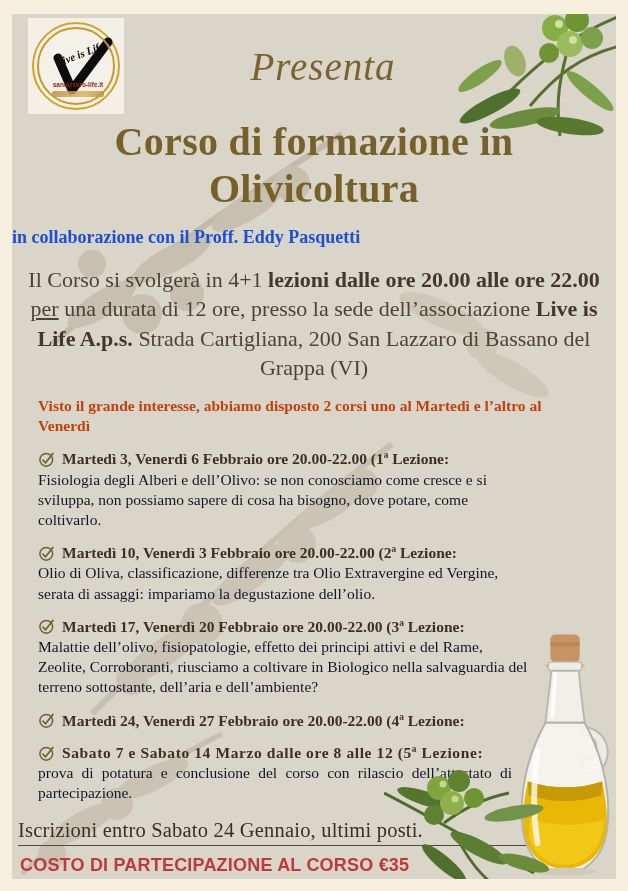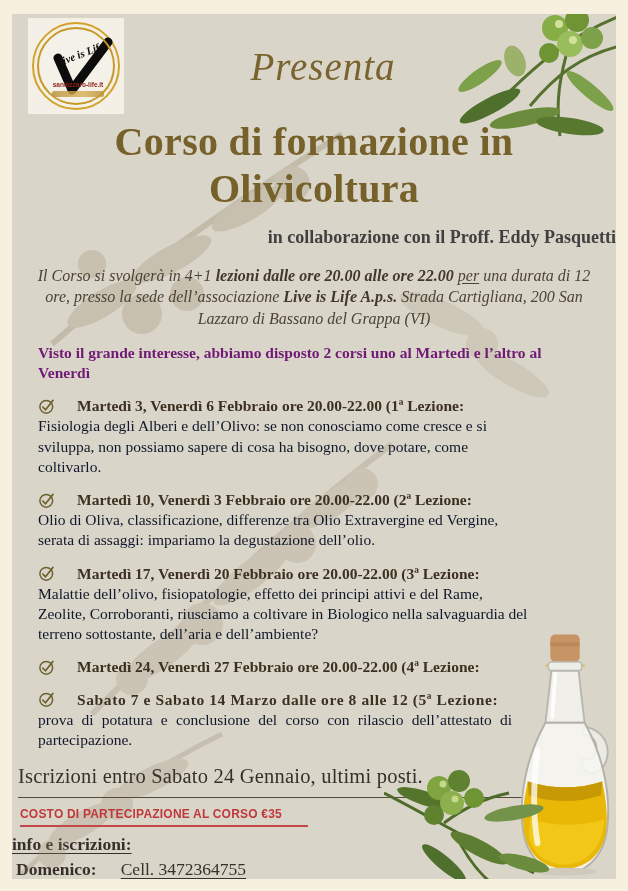--- a/index.html
+++ b/index.html
@@ -51,60 +51,60 @@
     font-style:italic; font-size:39px; color:#79632e; letter-spacing:1px;
   }
   .olives-top{ position:absolute; right:-4px; top:-8px; }
 
   
   .title{
     position:relative; text-align:center; margin-top:4px;
     font-size:40px; font-weight:bold; color:#76612a; letter-spacing:.3px;
   }
   .subtitle{
-    position:relative; text-align:right; margin-top:15px;
-    font-size:18px; font-weight:bold; color:#404040;
+    position:relative; text-align:left; margin-top:15px;
+    font-size:18px; font-weight:bold; color:#1d4ed8;
   }
   .subtitle2{
     position:relative; text-align:center; margin-top:3px;
     font-size:15px; font-weight:bold; color:#413729;
   }
 
   
   .intro{
     position:relative; margin:17px 12px 0; text-align:center;
-    font-size:16px; line-height:1.33; color:#4c4336;font-style:italic;
+    font-size:22px; line-height:1.33; color:#4c4336;
   }
   .intro b{ color:#42382a; }
   .intro u{ text-underline-offset:2px; }
   .note{
     position:relative; margin:14px 40px 0 26px;
-    font-size:15.5px; font-weight:bold; line-height:1.3; color:#701a75;
+    font-size:15.5px; font-weight:bold; line-height:1.3; color:#c2410c;
   }
 
   
   .lessons{ position:relative; margin:4px 0 0 26px; }
   .lesson{ margin-top:13px; width:496px; }
   .lesson-h{
-    display:flex; align-items:center; gap:21px;
+    display:flex; align-items:center; gap:6px;
     font-size:15.5px; font-weight:bold; color:#3c3120; line-height:1.25;
   }
   .lesson-h svg{ flex:0 0 auto; }
   .lesson-b{ font-size:15.5px; line-height:1.3; color:#0f172a; margin-top:1px; }
   .lesson-b.justify{ text-align:justify; width:474px; }
   .lesson.l5 .lesson-h{ letter-spacing:.6px; }
 
   
   .deadline-wrap{ position:relative; margin:15px 0 0 6px; width:520px;
-    border-bottom:1.5px solid #55493a; padding-bottom:9px; }
+    border-bottom:1.5px solid #55493a; padding-bottom:3px; }
   .deadline{ font-size:20.5px; color:#37302a; letter-spacing:.2px; }
   .cost{
     position:relative; display:inline-block; margin:9px 0 0 8px;
     font-family:"Liberation Sans",sans-serif; font-weight:bold;
-    font-size:12px; color:#bf393c; letter-spacing:.2px;
+    font-size:18px; color:#bf393c; letter-spacing:.2px;
     border-bottom:2px solid #c2484a; padding:0 26px 4px 0;
   }
   .info-label{
     margin:7px 0 0 0; font-size:17.5px; font-weight:bold; color:#37302a;
     text-decoration:underline; text-underline-offset:3px; text-decoration-thickness:1.2px;
     width:fit-content;
   }
   .contact-row{ margin:4px 0 0 4px; font-size:17.5px; color:#37302a; display:flex; }
   .contact-row .lbl{ font-weight:bold; }
   .contact-row .val{

